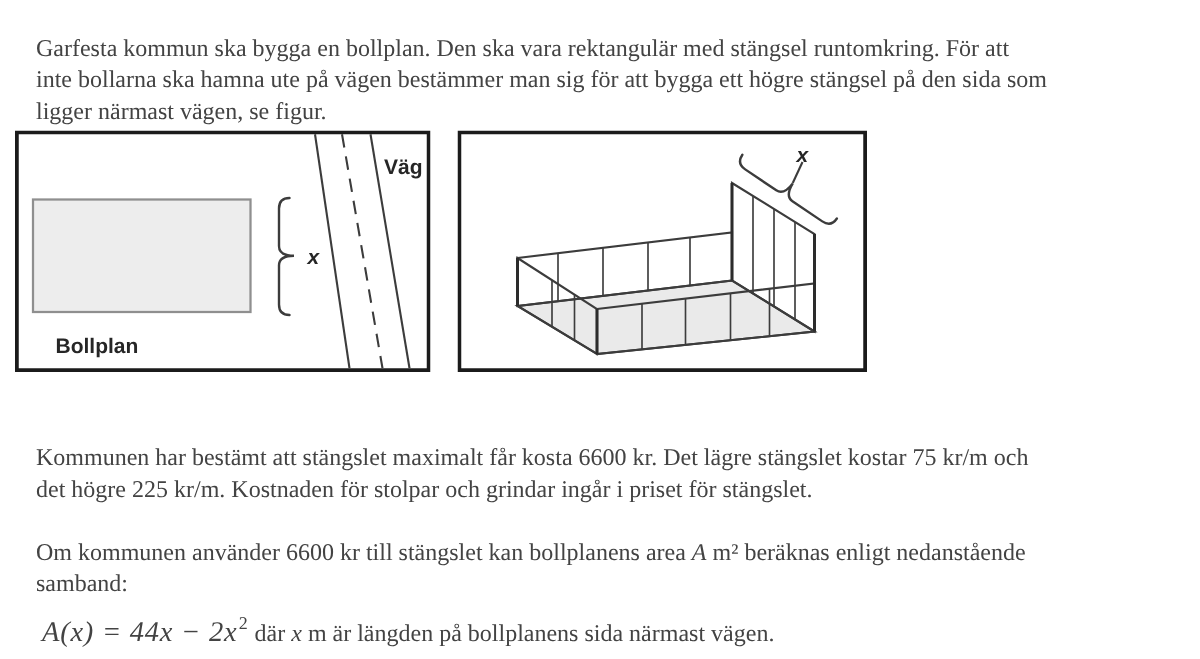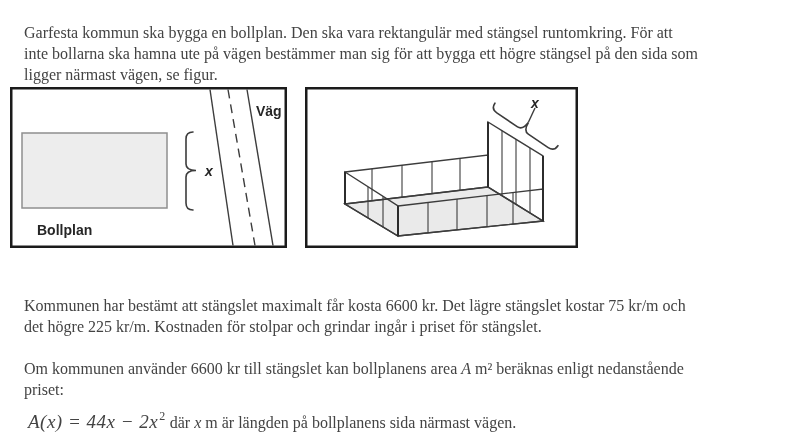--- a/index.html
+++ b/index.html
@@ -89,17 +89,17 @@
       </g>
       <line class="ln" x1="223.5" y1="35" x2="230" y2="21"></line>
       <text class="fxvar" x="226" y="21">x</text>
     </svg>
   </div>
 
   <p class="prewrap para2">Kommunen har bestämt att stängslet maximalt får kosta 6600 kr. Det lägre stängslet kostar 75 kr/m och
 det högre 225 kr/m. Kostnaden för stolpar och grindar ingår i priset för stängslet.</p>
 
   <p class="para3"><span>Om kommunen använder 6600 kr till stängslet kan bollplanens area</span> <i class="var">A</i> <span>m² beräknas enligt nedanstående</span></p>
-  <p class="para3b">priset:</p>
+  <p class="para3b">samband:</p>
 
   <p class="formula"><span class="math">A(x) = 44x − 2x</span><span class="math sup" style="font-style:normal">2</span><span> där </span><i class="var">x</i><span> m är längden på bollplanens sida närmast vägen.</span></p>
 
 </div>
 
 </body></html>

